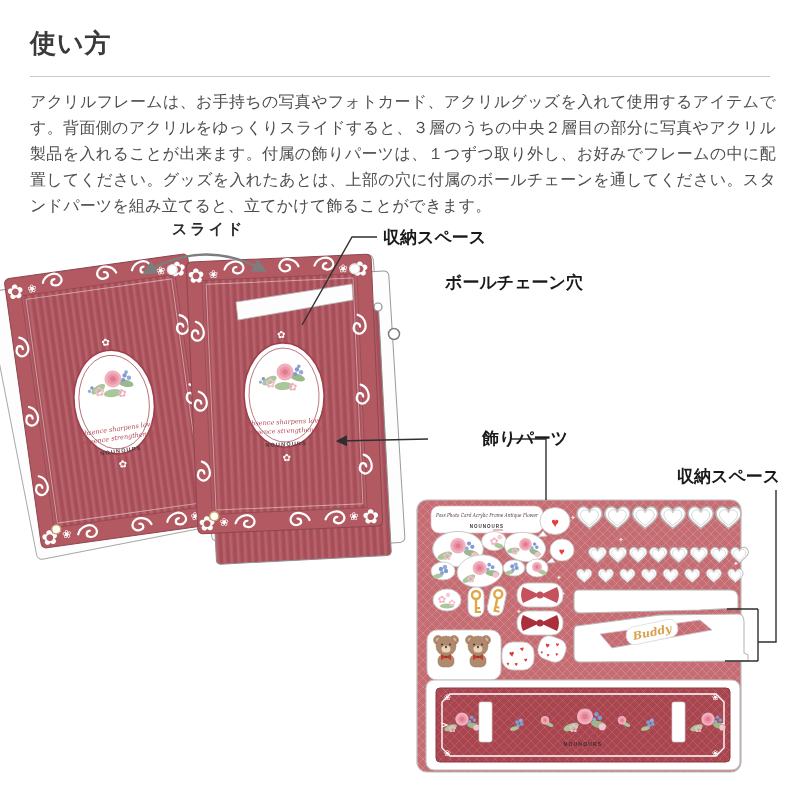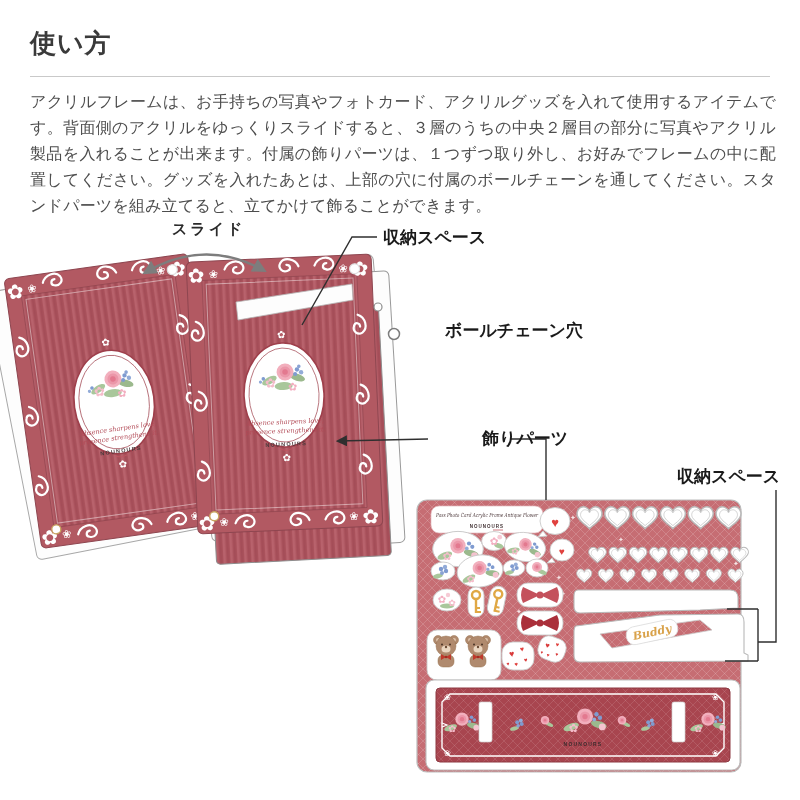--- a/index.html
+++ b/index.html
@@ -8,21 +8,21 @@
   .content{padding:26px 30px 0 30px;}
   h1.title{margin:0;font-size:26px;font-weight:bold;color:#3a3a3a;letter-spacing:1px;}
   hr.divider{border:none;border-top:1px solid #c9c9c9;margin:15px 0 12px 0;}
   p.desc{margin:0;width:746px;font-size:16px;line-height:26px;color:#4d4d4d;letter-spacing:0.2px;
     text-align:justify;}
   .illustration{position:absolute;left:0;top:210px;width:800px;height:590px;}
   .illustration svg{position:absolute;left:0;top:0;}
   .lbl{position:absolute;font-weight:bold;color:#1a1a1a;font-size:17px;white-space:nowrap;}
   #lbl-slide{left:172px;top:10px;font-size:15px;letter-spacing:3px;color:#2a2a2a;}
   #lbl-storage{left:383px;top:16px;}
-  #lbl-chain{left:445px;top:61px;margin-top:48px;}
+  #lbl-chain{left:445px;top:61px;}
   #lbl-deco{left:434px;top:217px;margin-left:48px;}
   #lbl-stand{left:677px;top:255px;}
 </style>
 </head>
 <body>
 
 <div class="page">
   <div class="content">
     <h1 class="title">使い方</h1>
     <hr class="divider">

